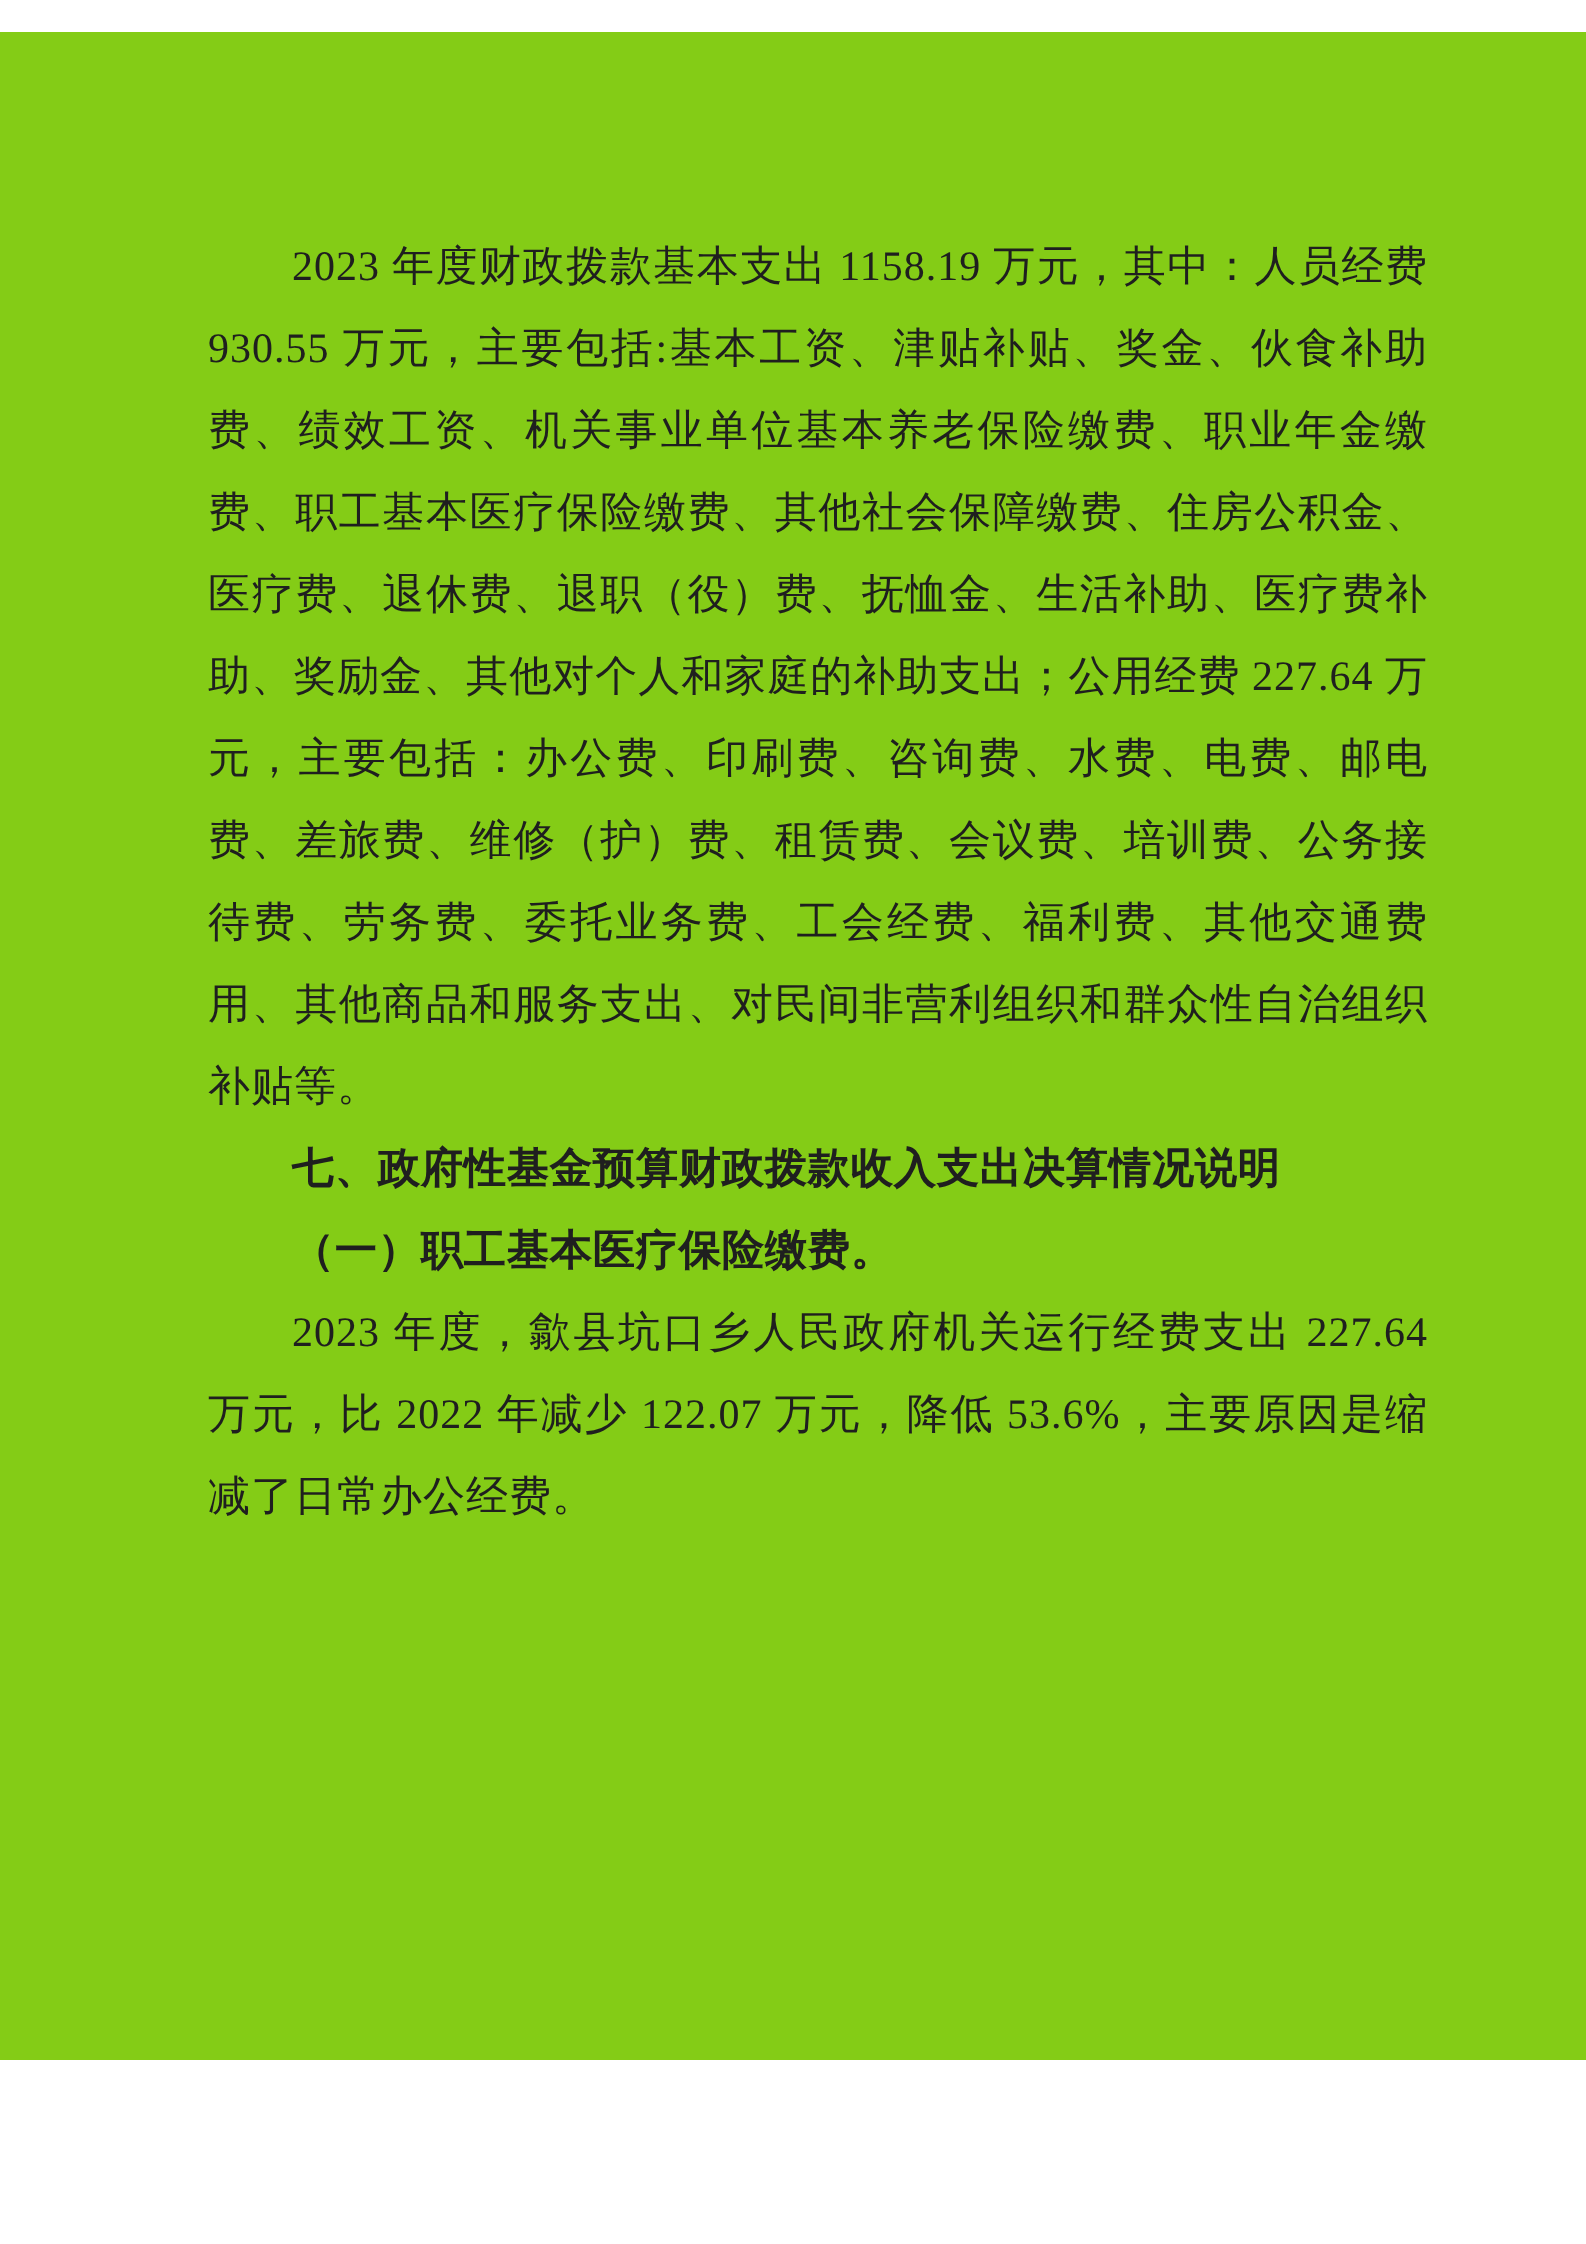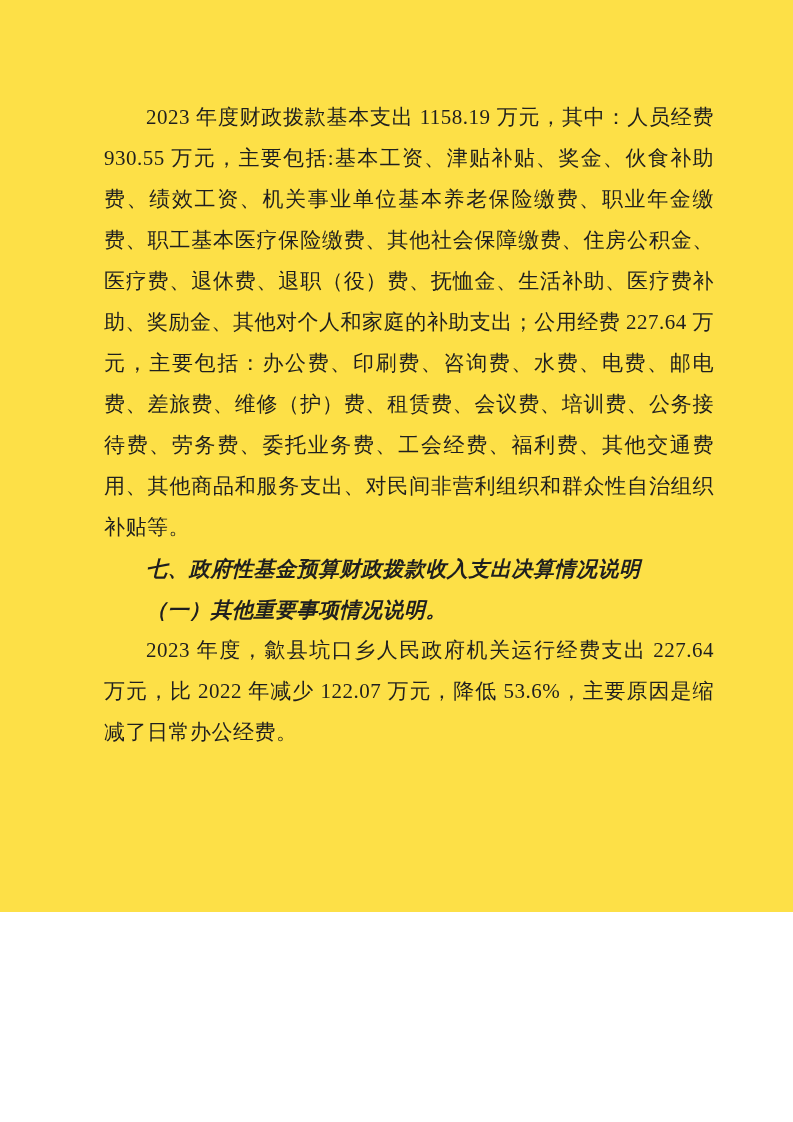--- a/index.html
+++ b/index.html
@@ -10,24 +10,24 @@
   body {
     width: 793px;
     height: 1122px;
     position: relative;
     overflow: hidden;
     font-family: "Liberation Serif", "DejaVu Serif", serif;
   }
   .page {
     position: absolute;
     left: 0;
-    top: 0;
+    top: 16px;
     width: 793px;
-    height: 912px;
-    background: #fde047;
+    height: 1014px;
+    background: #84cc16;
   }
   .doc-body {
     position: absolute;
     left: 104px;
     top: 97px;
     width: 610px;
     color: #1f1f1f;
   }
   .doc-body p {
     margin: 0;
@@ -40,27 +40,26 @@
     font-family: "Liberation Serif", "DejaVu Serif", serif;
     text-align: justify;
     text-justify: inter-ideograph;
     letter-spacing: 0.5px;
   }
   p.heading {
     font-family: "Liberation Sans", "DejaVu Sans", sans-serif;
     font-weight: bold;
     text-align: left;
     letter-spacing: 0.5px;
-    font-style: italic;
   }
 </style>
 </head>
 <body>
 
 <div class="page">
   <div class="doc-body" style="color: rgb(31, 31, 31);">
 
   <p class="paragraph">2023 年度财政拨款基本支出 1158.19 万元，其中：人员经费 930.55 万元，主要包括:基本工资、津贴补贴、奖金、伙食补助费、绩效工资、机关事业单位基本养老保险缴费、职业年金缴费、职工基本医疗保险缴费、其他社会保障缴费、住房公积金、医疗费、退休费、退职（役）费、抚恤金、生活补助、医疗费补助、奖励金、其他对个人和家庭的补助支出；公用经费 227.64 万元，主要包括：办公费、印刷费、咨询费、水费、电费、邮电费、差旅费、维修（护）费、租赁费、会议费、培训费、公务接待费、劳务费、委托业务费、工会经费、福利费、其他交通费用、其他商品和服务支出、对民间非营利组织和群众性自治组织补贴等。</p>
       <p class="heading">七、政府性基金预算财政拨款收入支出决算情况说明</p>
-      <p class="heading">（一）其他重要事项情况说明。</p>
+      <p class="heading">（一）职工基本医疗保险缴费。</p>
       <p class="paragraph">2023 年度，歙县坑口乡人民政府机关运行经费支出 227.64 万元，比 2022 年减少 122.07 万元，降低 53.6%，主要原因是缩减了日常办公经费。</p>
     </div>
 </div>
 
 </body></html>

